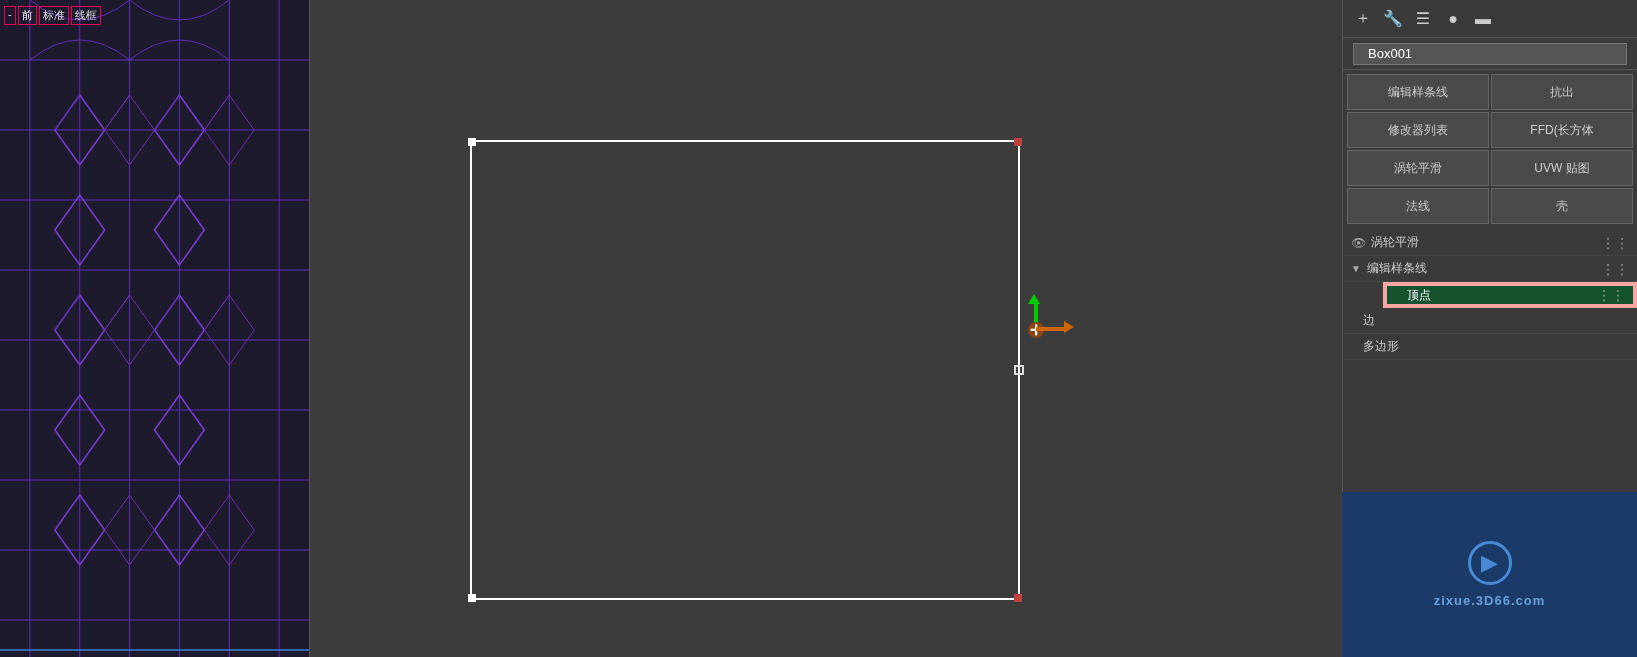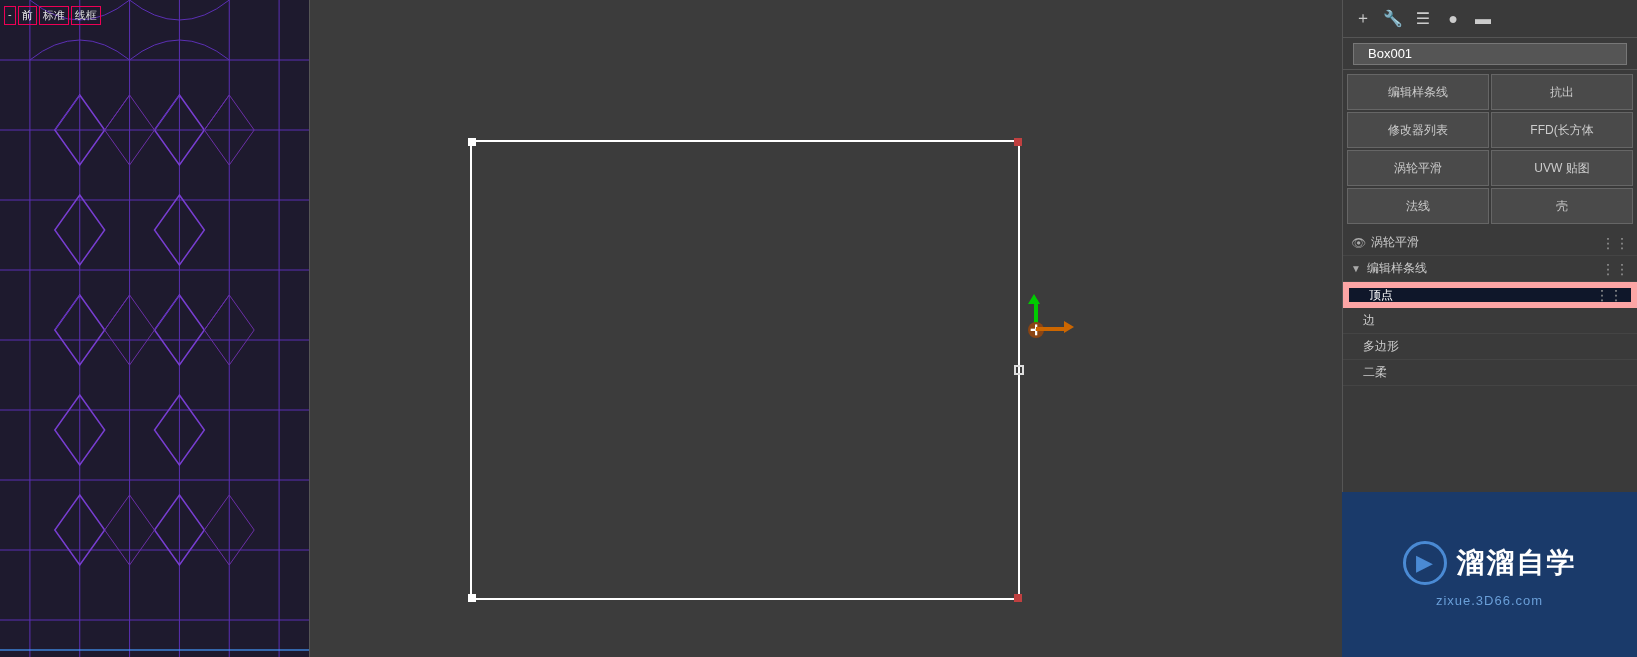--- a/index.html
+++ b/index.html
@@ -291,23 +291,24 @@
     }
 
     .modifier-item .expand-arrow {
       width: 10px;
       font-size: 10px;
       color: #aaa;
     }
 
     
     .vertex-item {
-      background: #0f172a;
-      border: 6px solid #fca5a5;
+      background: #14532d;
+      border: 4px solid #fca5a5;
       color: #fff;
+      margin-left: 40px;
     }
 
     
     .bottom-toolbar {
       height: 40px;
       background: #3a3a3a;
       border-top: 1px solid #555;
       display: flex;
       align-items: center;
       padding: 0 8px;
@@ -364,20 +365,21 @@
       color: #fff;
       font-size: 28px;
       font-weight: bold;
       letter-spacing: 2px;
     }
 
     .watermark-text-small {
       color: #6a9fd8;
       font-size: 13px;
       letter-spacing: 1px;
+      font-weight: bold;
     }
 
     
     .number-row {
       height: 28px;
       background: #3a3a3a;
       display: flex;
       align-items: center;
       padding: 0 8px;
       gap: 4px;
@@ -553,23 +555,20 @@
 
     <div class="modifier-item sub-item">
       <span class="item-label">边</span>
     </div>
 
 
     <div class="modifier-item sub-item">
       <span class="item-label">多边形</span>
     </div>
 
-    <div class="modifier-item sub-item">
-      <span class="item-label">二柔</span>
-    </div>
   </div>
 
   <div class="bottom-toolbar">
     <div class="bottom-tool-btn">✏</div>
     <div class="bottom-sep"></div>
     <div class="bottom-tool-btn">▽</div>
     <div class="bottom-sep"></div>
     <div class="bottom-tool-btn">🗑</div>
     <div class="bottom-sep"></div>
     <div class="bottom-tool-btn">📝</div>
@@ -586,17 +585,16 @@
 
   <div style="height:24px; background:#3a3a3a; display:flex; align-items:center; padding:0 8px; border-top:1px solid #555;">
     <span style="color:#ccc; font-size:11px;">预览选择</span>
   </div>
 
   <div class="watermark-area">
     <div class="watermark-logo-row">
       <div class="watermark-logo-icon">
         <span>▶</span>
       </div>
-      <span class="watermark-text-big">溜溜自学</span>
     </div>
     <span class="watermark-text-small">zixue.3D66.com</span>
   </div>
 </div>
 
 </body></html>

